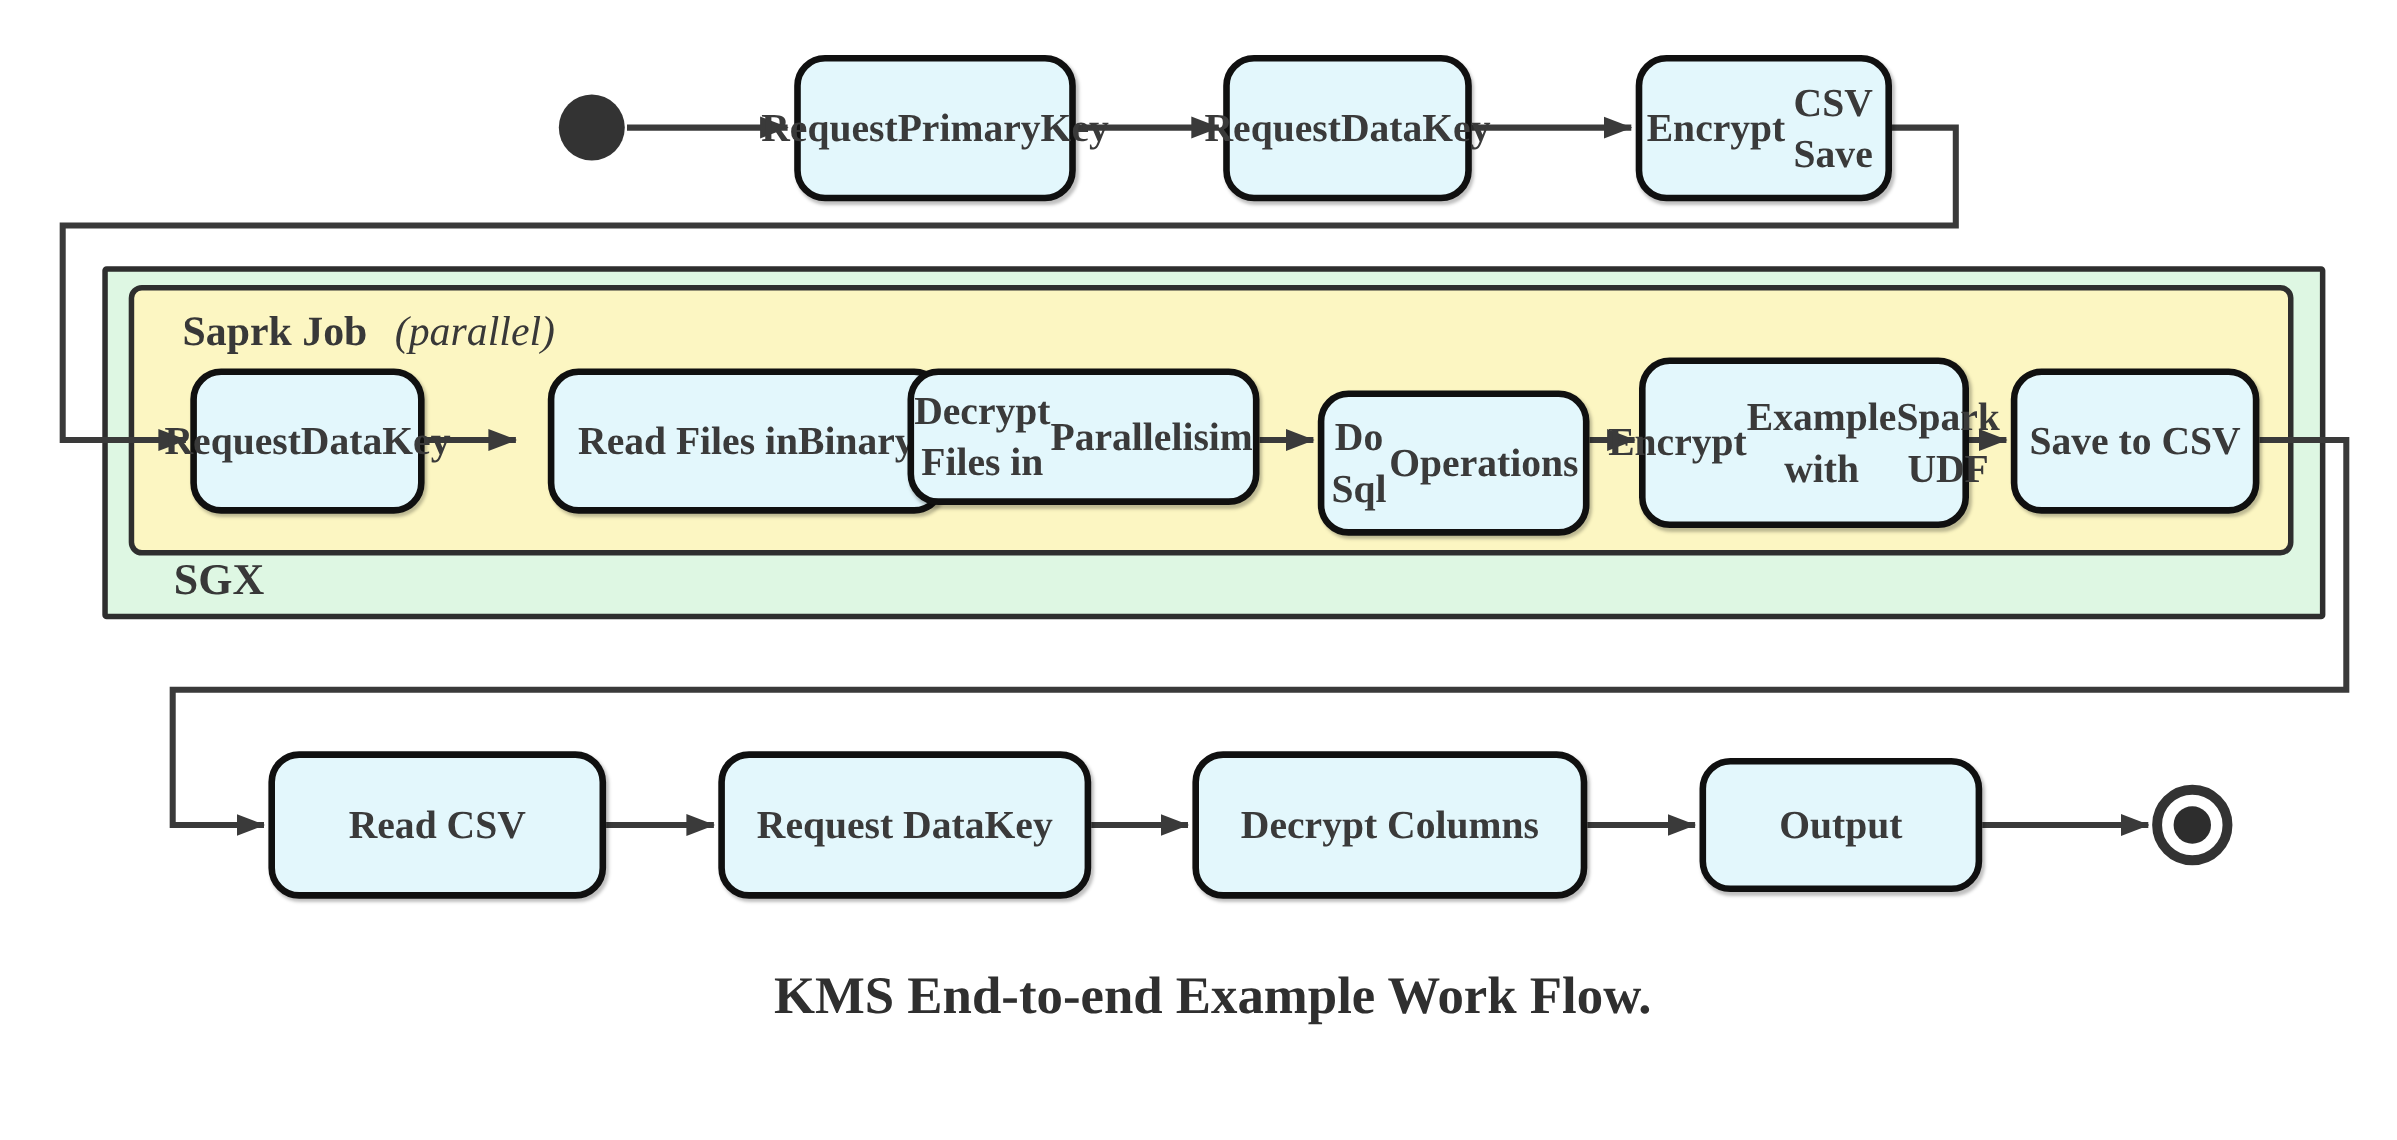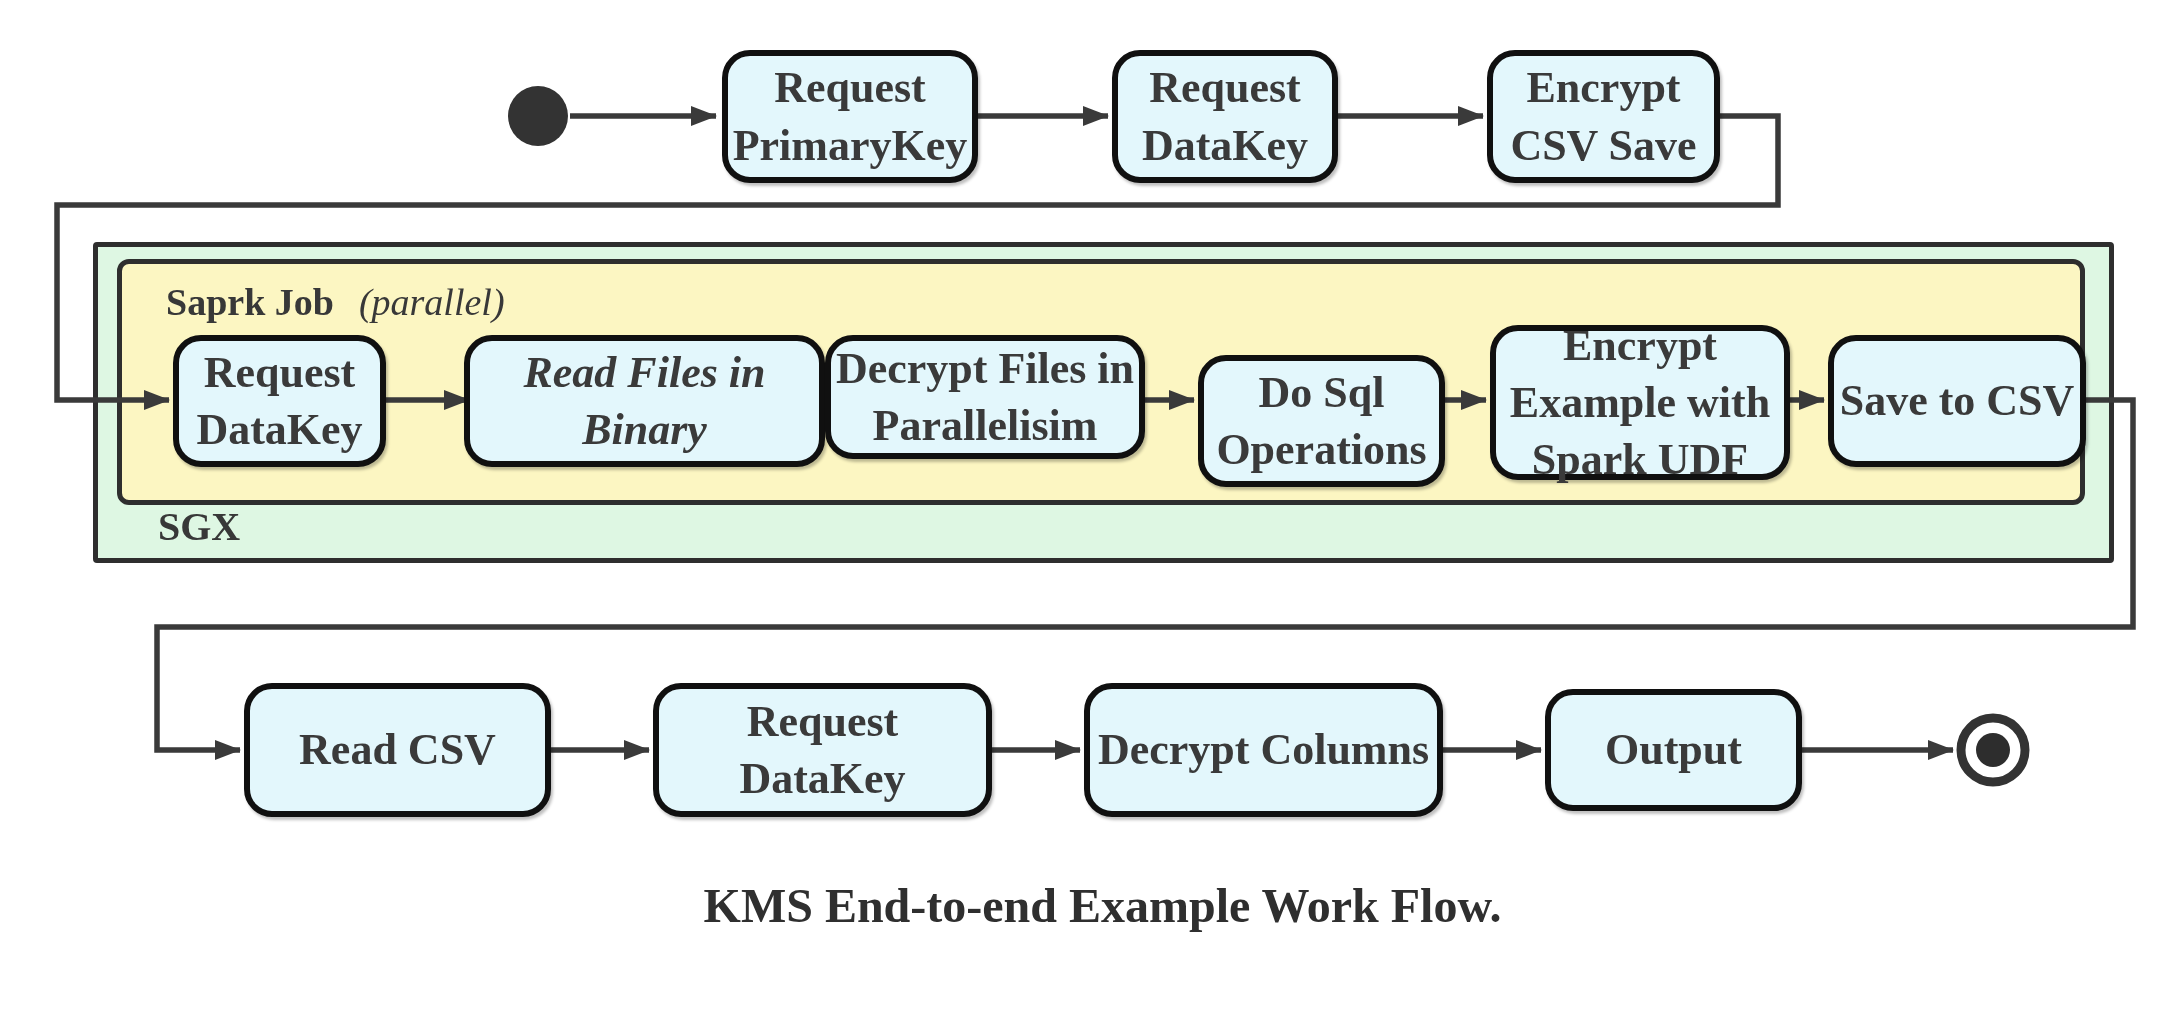--- a/index.html
+++ b/index.html
@@ -43,26 +43,26 @@
     color: var(--label_color, #383838);
   }
   .node {
     position: absolute;
     box-sizing: border-box;
     background: var(--node_fill, #e3f7fc);
     border: 6px solid var(--node_border, #101010);
     border-radius: 28px;
     box-shadow: 2px 3px 3px rgba(0,0,0,0.25);
     display: flex;
-    flex-direction: column;
+    flex-direction: row;
     align-items: center;
     justify-content: center;
     text-align: center;
     font-weight: bold;
-    font-size: 44px;
+    font-size: 36px;
     line-height: 1.3;
     color: var(--node_text, #3a3a3a);
     padding: 2px 4px;
     z-index: 3;
   }
   svg.edges-layer {
     position: absolute;
     left: 0; top: 0;
     z-index: 2;
     pointer-events: none;
@@ -142,38 +142,38 @@
     </div>
   <div class="node" style="left:1487px; top:50px; width:233px; height:133px;">
       <div>Encrypt</div>
       <div>CSV Save</div>
     </div>
 
   <div class="node" style="left:173px; top:335px; width:213px; height:132px;">
       <div>Request</div>
       <div>DataKey</div>
     </div>
-  <div class="node" style="left:464px; top:335px; width:361px; height:132px;font-style:italic;">
+  <div class="node" style="left:498px; top:335px; width:361px; height:132px;">
       <div>Read Files in</div>
       <div>Binary</div>
     </div>
   <div class="node" style="left:825px; top:335px; width:320px; height:124px;">
       <div>Decrypt Files in</div>
       <div>Parallelisim</div>
     </div>
   <div class="node" style="left:1198px; top:355px; width:247px; height:132px;">
       <div>Do Sql</div>
       <div>Operations</div>
     </div>
   <div class="node" style="left:1490px; top:325px; width:300px; height:155px;">
       <div>Encrypt</div>
       <div>Example with</div>
       <div>Spark UDF</div>
     </div>
-  <div class="node" style="left:1828px; top:335px; width:258px; height:132px;">
+  <div class="node" style="left:1828px; top:335px; width:226px; height:132px;">
       <div>Save to CSV</div>
     </div>
 
   <div class="node" style="left:244px; top:683px; width:307px; height:134px;">
       <div>Read CSV</div>
     </div>
   <div class="node" style="left:653px; top:683px; width:339px; height:134px;">
       <div>Request DataKey</div>
     </div>
   <div class="node" style="left:1084px; top:683px; width:359px; height:134px;">

